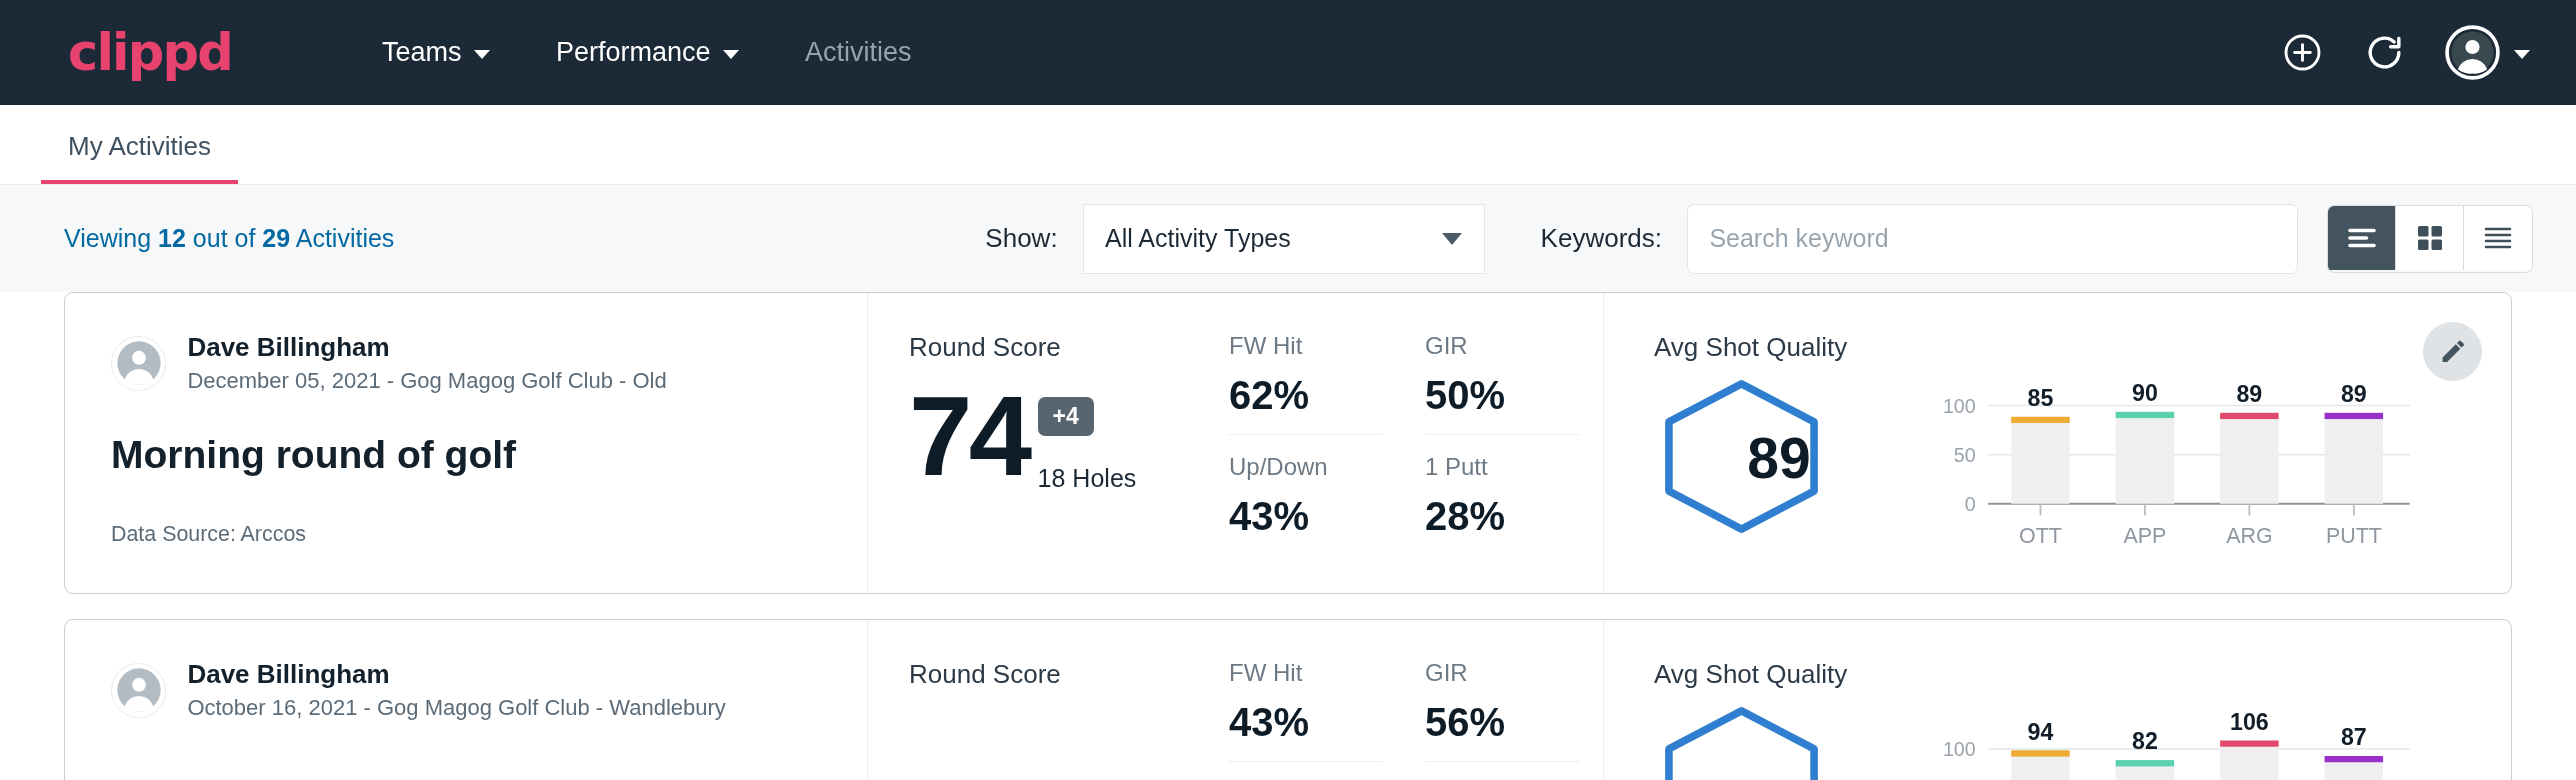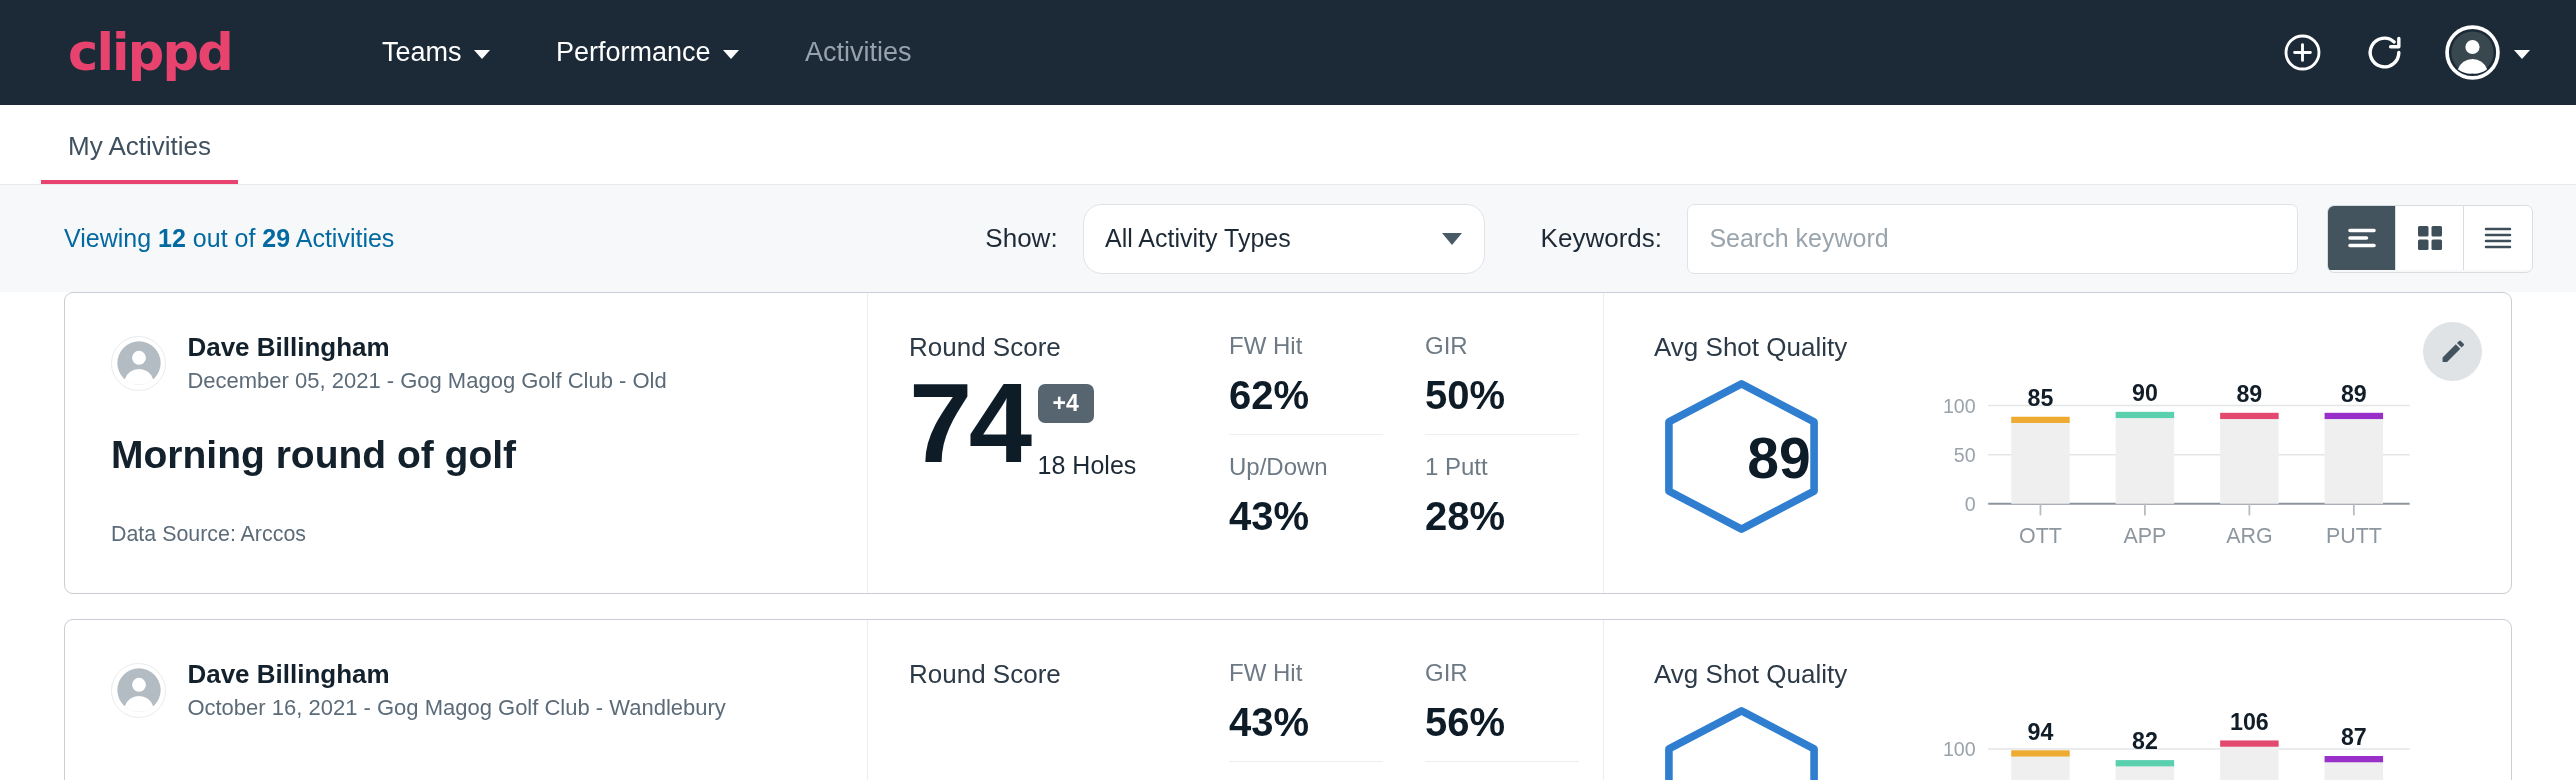--- a/index.html
+++ b/index.html
@@ -81,21 +81,21 @@
   .viewing b { font-weight: bold; }
   .tb-mid {
     margin-left: auto;
     display: flex; align-items: center; gap: 2px;
   }
   .tb-label { font-size: 26px; color: #1d2a36; margin-right: 23px; white-space: nowrap; }
   .select-box {
     width: 402px; height: 70px;
     background: #fff;
     border: 1.8px solid #dfe3e8;
-    border-radius: 19px;
+    border-radius: 2px;
     display: flex; align-items: center;
     padding: 0 21.4px;
     cursor: pointer;
   }
   .select-val { font-size: 25px; color: #1d2a36; }
   .select-chev {
     margin-left: auto;
     width: 0; height: 0;
     border-left: 10.7px solid transparent;
     border-right: 10.7px solid transparent;
@@ -161,21 +161,21 @@
     display: flex; align-items: center; justify-content: center;
     overflow: hidden;
   }
   .person-name { font-size: 26px; font-weight: bold; color: #13212d; }
   .person-sub { font-size: 22px; color: #5c6b78; margin-top: 5.4px; }
   .card-title { font-size: 39px; font-weight: bold; color: #13212d; margin-top: 39px; }
   .card-src { font-size: 21.4px; color: #5c6b78; margin-top: 45px; }
 
   .col-score { width: 361px; padding: 39px 0 0 41px; }
   .sect-label { font-size: 26px; color: #2c3a47; }
-  .score-row { display: flex; align-items: flex-end; margin-top: 3px; }
+  .score-row { display: flex; align-items: flex-end; margin-top: 16px; }
   .score-num {
     font-size: 114px; font-weight: bold; color: #0e1c28;
     line-height: 1; letter-spacing: -3.6px;
   }
   .score-side { display: flex; flex-direction: column; justify-content: space-between; height: 96px; margin-left: 9px; }
   .badge {
     background: #56656f; color: #fff;
     font-size: 23px; font-weight: bold;
     border-radius: 7.1px;
     padding: 6.2px 15px;

